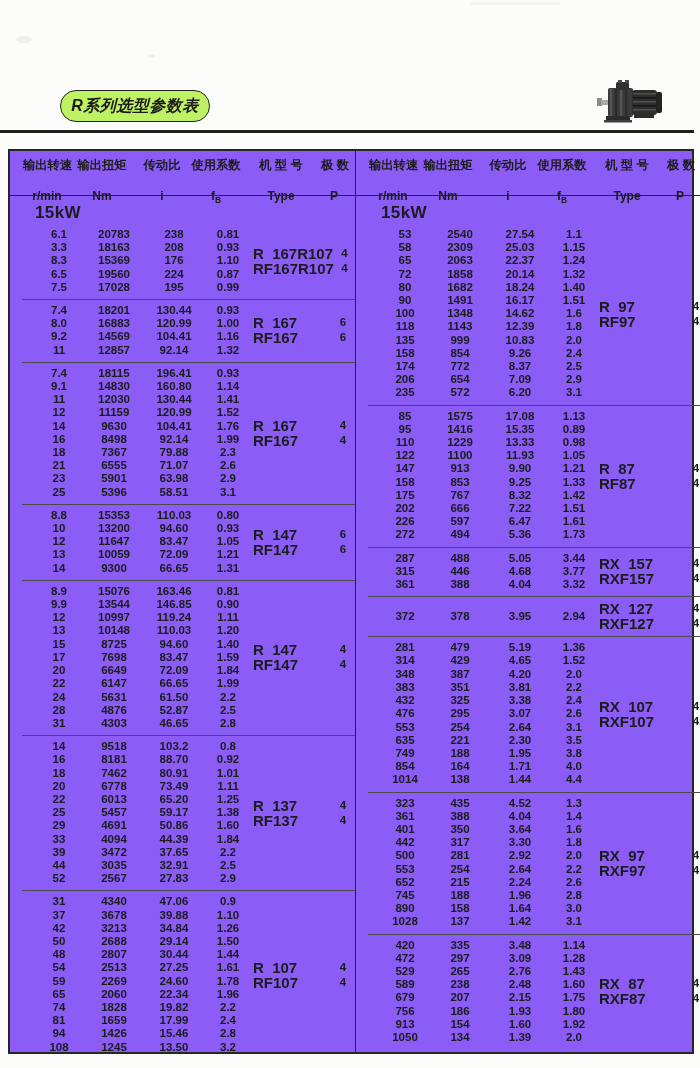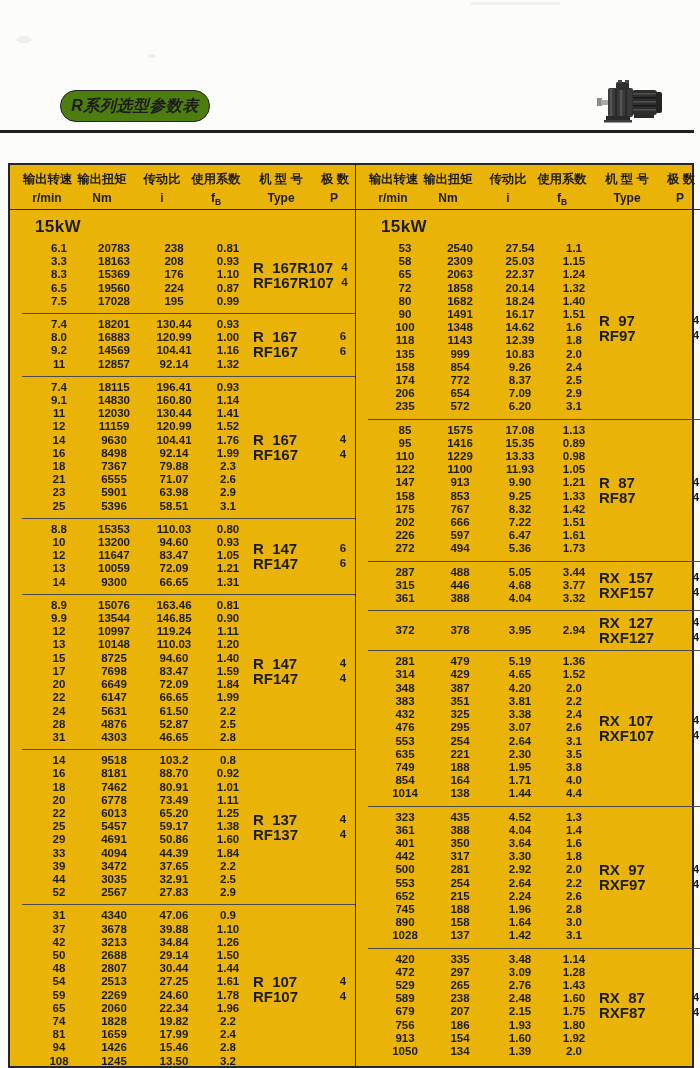--- a/index.html
+++ b/index.html
@@ -8,48 +8,48 @@
     background:#fcfcfb;color:#1c1c1c;
     font-family:"Liberation Sans","DejaVu Sans",sans-serif;
     -webkit-font-smoothing:antialiased;
   }
   
   .title-badge{
     position:absolute;left:60px;top:90px;width:150px;height:32px;
     border:1.8px solid #222;border-radius:17px;
     display:flex;align-items:center;justify-content:center;
     font-size:16px;font-weight:bold;font-style:italic;letter-spacing:.5px;
-    box-sizing:border-box;background:#4d7c0f;
+    box-sizing:border-box;background:#bef264;
   }
   .top-rule{position:absolute;left:0;top:130px;width:694px;height:2.6px;background:#1f1f1f;}
   .gear-art{position:absolute;left:596px;top:76px;width:70px;height:52px;}
   .artifact{position:absolute;background:#e3e3e1;border-radius:50%;opacity:.55;}
   .a1{left:16px;top:36px;width:16px;height:7px;}
   .a2{left:148px;top:54px;width:7px;height:4px;}
   .a3{left:470px;top:2px;width:90px;height:3px;border-radius:2px;opacity:.4;}
 
   
   .table-frame{
-    position:absolute;left:8px;top:163px;width:686px;height:905px;
-    border:2px solid #262626;box-sizing:border-box;background:#eab308;
+    position:absolute;left:8px;top:149px;width:686px;height:905px;
+    border:2px solid #262626;box-sizing:border-box;background:#8b5cf6;
     display:flex;
   }
   .half{display:flex;flex-direction:column;box-sizing:border-box;}
   .half-left{width:345px;}
   .half-right{flex:1;border-left:1.6px solid #262626;}
 
   .half-header{
     height:45px;box-sizing:border-box;border-bottom:1.6px solid #262626;
     padding-top:6px;
   }
   .hrow{display:grid;grid-template-columns:48px 62px 58px 50px 80px 26px;padding-left:13px;}
   .hrow span{text-align:center;white-space:nowrap;font-weight:bold;}
   .hzh span{font-size:12.3px;}
   .hunit{margin-top:3px;}
-  .hunit span{font-size:12px;}
+  .hunit span{font-size:12px;margin-top:12px;}
   .hunit sub{font-size:8.5px;}
 
   .half-body{flex:1;display:flex;flex-direction:column;overflow:hidden;padding-left:12px;}
   .power{font-size:17px;font-weight:bold;letter-spacing:.4px;padding:7px 0 1px 13px;}
 
   .block{display:flex;align-items:center;padding:4px 0 5px 0;}
   .block + .block{border-top:1.4px solid #4b4b4b;}
   .rows{width:231px;}
   .drow{display:grid;grid-template-columns:48px 62px 58px 50px;padding-left:13px;}
   .drow span{

